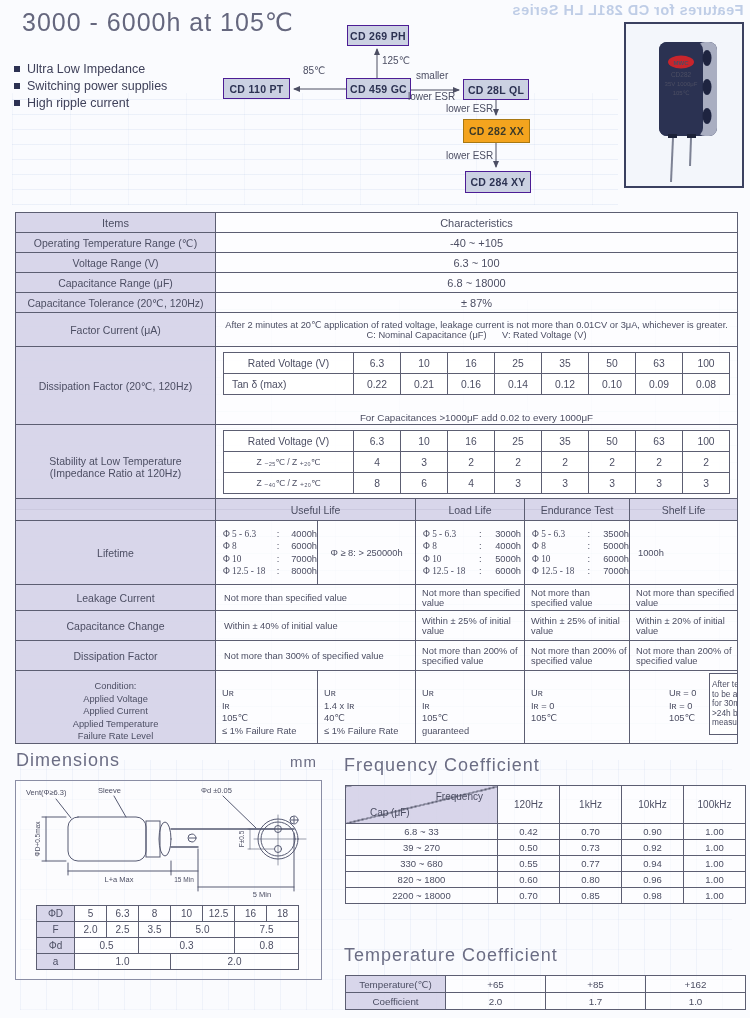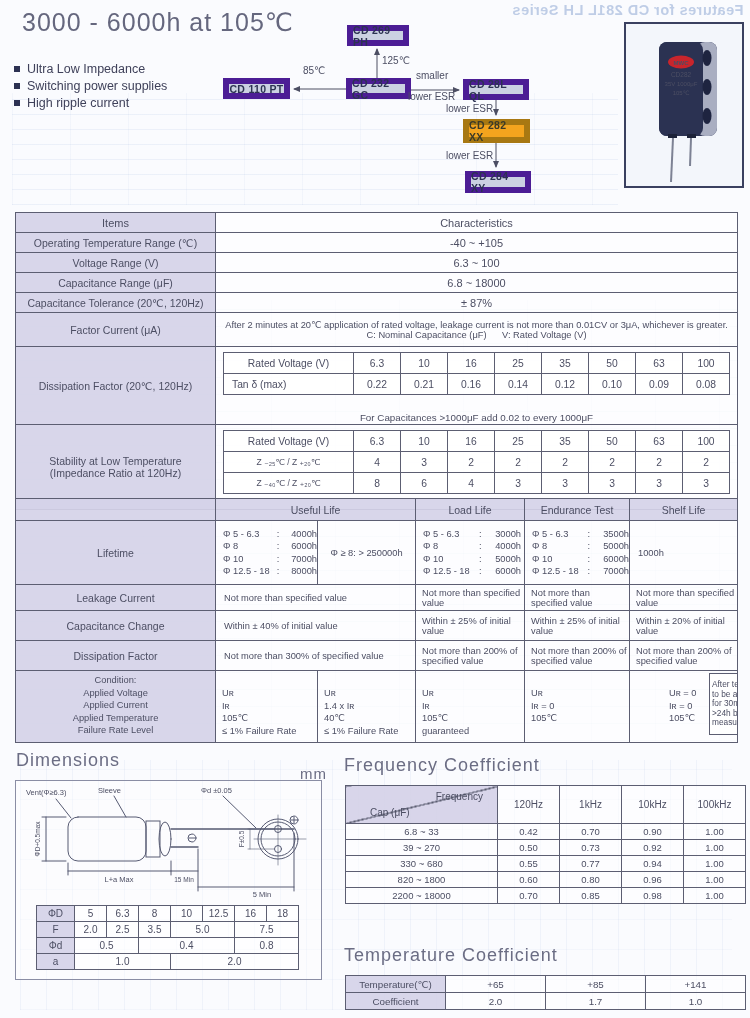--- a/index.html
+++ b/index.html
@@ -20,21 +20,21 @@
       repeating-linear-gradient(0deg, rgba(110,145,205,.05) 0 1px, transparent 1px 30px); }
   .ghost-title { right:6px; top:2px; transform:scaleX(-1); color:#8fa8d4; opacity:.55;
       font-size:14.5px; font-weight:bold; letter-spacing:.5px; }
   
   .page-title { left:22px; top:8px; font-size:25px; color:#65677e; letter-spacing:1px; }
   .bullets { left:14px; top:62px; font-size:12.5px; color:#3f415a; }
   .bullets div { margin-bottom:3px; }
   .sq { display:inline-block; width:6px; height:6px; background:#2c3152; margin-right:7px; vertical-align:1px; }
   .sec-title { font-size:18px; color:#6b6d84; letter-spacing:1px; }
   
-  .fbox { position:absolute; background:#cbd1e2; border:6px solid #4c1d95; color:#2c3252;
+  .fbox { position:absolute; background:#cbd1e2; border:1px solid #4c1d95; color:#2c3252;
           font-size:10.5px; font-weight:bold; display:flex; align-items:center; justify-content:center;
           letter-spacing:.3px; }
   .fbox.orange { background:#f4a41e; border-color:#a87812; color:#3c3a28; }
   .flab { position:absolute; font-size:10px; color:#4c4e63; }
   
   .photo { left:624px; top:22px; width:120px; height:166px; border:2px solid #3a4060;
            background:#f3f6fb; }
   
   table { border-collapse:collapse; table-layout:fixed; }
   td,th { border:1px solid #5c5e72; font-weight:normal; text-align:center; vertical-align:middle;
@@ -43,25 +43,25 @@
   .cw { background:rgba(255,255,255,.55); }
   .outer { border:1.5px solid #5c5e72; }
   .small { font-size:9.3px; }
   .nest { margin:5px auto 15px auto; }
   .nest td { font-size:10.3px; height:21px; background:rgba(255,255,255,.8); }
   .note { font-size:9.8px; padding:2px 0 1px 0; }
   
   .life td { font-size:9.3px; }
   .life .lab { font-size:10.5px; }
   .dline { display:flex; padding:0 0 0 7px; line-height:12.5px; text-align:left; }
-  .dline .dl { width:56px; }
+  .dline .dl { width:56px;font-family:Liberation Serif, serif; }
   .dline .dc { width:8px; }
   .dline .dv { width:34px; text-align:right; }
   .condcell { vertical-align:top; text-align:left; padding:16px 0 0 6px; line-height:12.5px; }
-  .condlab { vertical-align:top; padding-top:3px; line-height:12.5px; font-size:10px;margin-left:20px; }
+  .condlab { vertical-align:top; padding-top:9px; line-height:12.5px; font-size:10px;margin-left:20px; }
   .shelfflex { display:flex; gap:2px; padding:2px 1px 0 3px; }
   .shelfflex .lines { padding-top:14px; line-height:12.5px; text-align:left; width:38px; flex:none;margin-left:36px; }
   .notebox { border:1px solid #5c5e72; font-size:8.3px; text-align:left; padding:6px 2px;
              line-height:9.6px; background:rgba(255,255,255,.7); flex:1; }
   
   .diag { position:relative;
       background: linear-gradient(to bottom right,
         rgba(213,210,232,.92) calc(50% - 0.7px), #5c5e72 calc(50% - 0.7px),
         #5c5e72 calc(50% + 0.7px), rgba(213,210,232,.92) calc(50% + 0.7px)); }
   .diag .ct { position:absolute; top:5px; right:14px; font-size:10px; }
@@ -80,21 +80,21 @@
 
 <div class="abs page-title">3000 - 6000h at 105℃</div>
 <div class="abs bullets">
   <div><span class="sq"></span><span>Ultra Low Impedance</span></div>
   <div><span class="sq"></span><span>Switching power supplies</span></div>
   <div><span class="sq"></span><span>High ripple current</span></div>
 </div>
 
 <div class="fbox" style="left:347px;top:25px;width:62px;height:21px;">CD 269 PH</div>
 <div class="fbox" style="left:223px;top:78px;width:67px;height:21px;">CD 110 PT</div>
-<div class="fbox" style="left:346px;top:78px;width:65px;height:21px;">CD 232 GC</div>
+<div class="fbox" style="left:346px;top:78px;width:65px;height:21px;">CD 459 GC</div>
 <div class="fbox" style="left:463px;top:79px;width:66px;height:21px;">CD 28L QL</div>
 <div class="fbox orange" style="left:463px;top:119px;width:67px;height:24px;">CD 282 XX</div>
 <div class="fbox" style="left:465px;top:171px;width:66px;height:22px;">CD 284 XY</div>
 <svg class="abs" style="left:215px;top:20px;" width="340" height="185">
   <defs>
     <marker id="ah" markerWidth="8" markerHeight="8" refX="6" refY="3" orient="auto">
       <path d="M0,0 L7,3 L0,6 Z" fill="#4c4e63"></path>
     </marker>
   </defs>
   <line x1="162" y1="58" x2="162" y2="29" stroke="#4c4e63" stroke-width="1" marker-end="url(#ah)"></line>
@@ -399,21 +399,21 @@
           <div>105℃</div>
         </div>
         <div class="notebox">After test: Uʀ to be applied for 30min &gt;24h before measurement</div>
       </div>
     </td>
   </tr>
 </tbody>
   </table>
 
 <div class="abs sec-title" style="left:16px;top:750px;">Dimensions</div>
-<div class="abs mm" style="left:300px;top:753px;margin-top:12px;">mm</div>
+<div class="abs mm" style="left:290px;top:753px;">mm</div>
 <div class="abs" style="left:15px;top:780px;width:307px;height:200px;border:1px solid #8a8da4;background:rgba(255,255,255,.35);">
   <svg width="305" height="122" viewBox="0 0 305 122" style="position:absolute;left:0;top:0;" stroke-linecap="round">
     <g stroke="#565a72" stroke-width="1" fill="none">
       <line x1="40" y1="18" x2="55" y2="37"></line>
       <line x1="98" y1="15" x2="110" y2="36"></line>
       <line x1="207" y1="15" x2="240" y2="47"></line>
       <rect x="52" y="36" width="78" height="44" rx="10"></rect>
       <rect x="130" y="40" width="14" height="36"></rect>
       <ellipse cx="149" cy="58" rx="6" ry="17"></ellipse>
       <line x1="155" y1="48" x2="278" y2="48" stroke-width="1.5"></line>
@@ -474,21 +474,21 @@
       <td class="cl" style="font-size:10px">F</td>
       <td class="cw" style="font-size:10px">2.0</td>
       <td class="cw" style="font-size:10px">2.5</td>
       <td class="cw" style="font-size:10px">3.5</td>
       <td class="cw" style="font-size:10px" colspan="2">5.0</td>
       <td class="cw" style="font-size:10px" colspan="2">7.5</td>
     </tr>
     <tr style="height:16px">
       <td class="cl" style="font-size:10px">Φd</td>
       <td class="cw" style="font-size:10px" colspan="2">0.5</td>
-      <td class="cw" style="font-size:10px" colspan="3">0.4</td>
+      <td class="cw" style="font-size:10px" colspan="3">0.3</td>
       <td class="cw" style="font-size:10px" colspan="2">0.8</td>
     </tr>
     <tr style="height:16px">
       <td class="cl" style="font-size:10px">a</td>
       <td class="cw" style="font-size:10px" colspan="3">1.0</td>
       <td class="cw" style="font-size:10px" colspan="4">2.0</td>
     </tr>
   </tbody>
     </table>
 </div>
@@ -554,21 +554,21 @@
       <col style="width:100px">
       <col style="width:100px">
       <col style="width:100px">
       <col style="width:100px">
     </colgroup>
   <tbody>
       <tr style="height:17px">
     <td class="cl" style="font-size:9.8px">Temperature(℃)</td>
     <td class="cw" style="font-size:9.8px">+65</td>
     <td class="cw" style="font-size:9.8px">+85</td>
-    <td class="cw" style="font-size:9.8px">+141</td>
+    <td class="cw" style="font-size:9.8px">+162</td>
   </tr>
   <tr style="height:17px">
     <td class="cl" style="font-size:9.8px">Coefficient</td>
     <td class="cw" style="font-size:9.8px">2.0</td>
     <td class="cw" style="font-size:9.8px">1.7</td>
     <td class="cw" style="font-size:9.8px">1.0</td>
   </tr>
 </tbody>
   </table>
 

